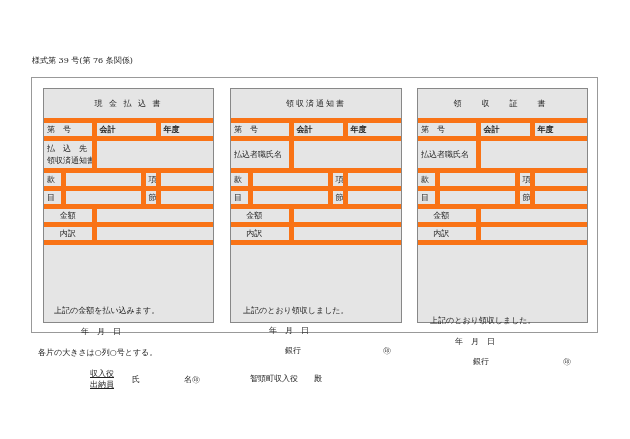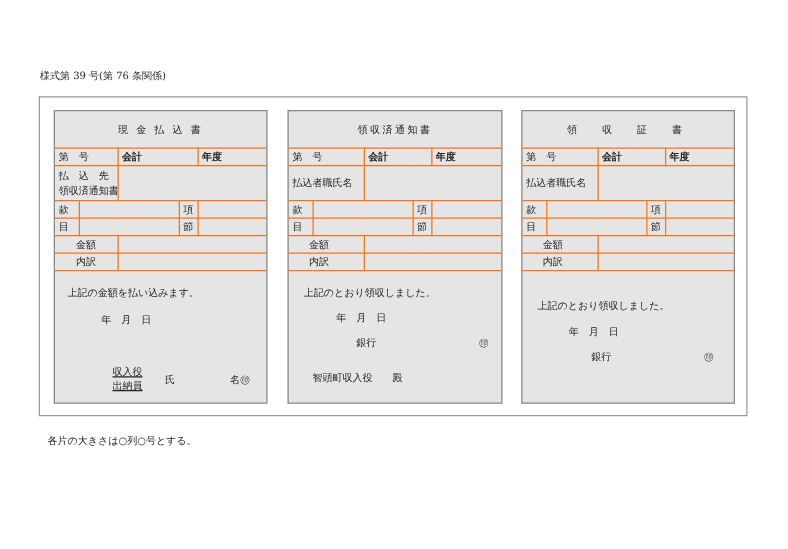--- a/index.html
+++ b/index.html
@@ -2,30 +2,30 @@
 <html><head>
 <meta charset="utf-8">
 <style>
   html,body{margin:0;padding:0;background:#fff;}
   body{width:630px;height:439px;position:relative;overflow:hidden;
        font-family:"DejaVu Serif","Liberation Serif",serif;color:#222;font-size:8px;}
   .form-no{position:absolute;left:32px;top:55px;font-size:8px;}
   .outer{position:absolute;left:31px;top:77px;width:567px;height:256px;border:1px solid #999;box-sizing:border-box;}
   .card{position:absolute;top:88px;height:235px;border:1px solid #888;box-sizing:border-box;background:#e5e5e5;}
   .card table{border-collapse:collapse;width:100%;table-layout:fixed;}
-  .card td{border:1px solid #f97316;padding:0 3px;font-size:8px;height:13px;white-space:nowrap;overflow:hidden;}
+  .card td{border:5px solid #f97316;padding:0 3px;font-size:8px;height:13px;white-space:nowrap;overflow:hidden;}
   .card table tr:first-child td{border-top:none;}
   .card td:first-child{border-left:none;}
   .card td:last-child{border-right:none;}
   .title{height:29px!important;text-align:center;letter-spacing:2px;}
   .r{text-align:left;font-weight:bold;}
   .c{text-align:center;}
   .tall{height:27px!important;line-height:12px;}
   .body{position:relative;height:104px;}
-  .t{position:absolute;font-size:8px;white-space:nowrap;}
+  .t{position:absolute;font-size:8px;white-space:nowrap;margin-top:48px;}
   .note{position:absolute;left:38px;top:347px;font-size:8px;}
 </style>
 </head>
 <body>
 
 <div class="form-no">様式第 39 号(第 76 条関係)</div>
 <div class="outer"></div>
 
 <div class="card" style="left:43px;width:171px;">
   <table>

